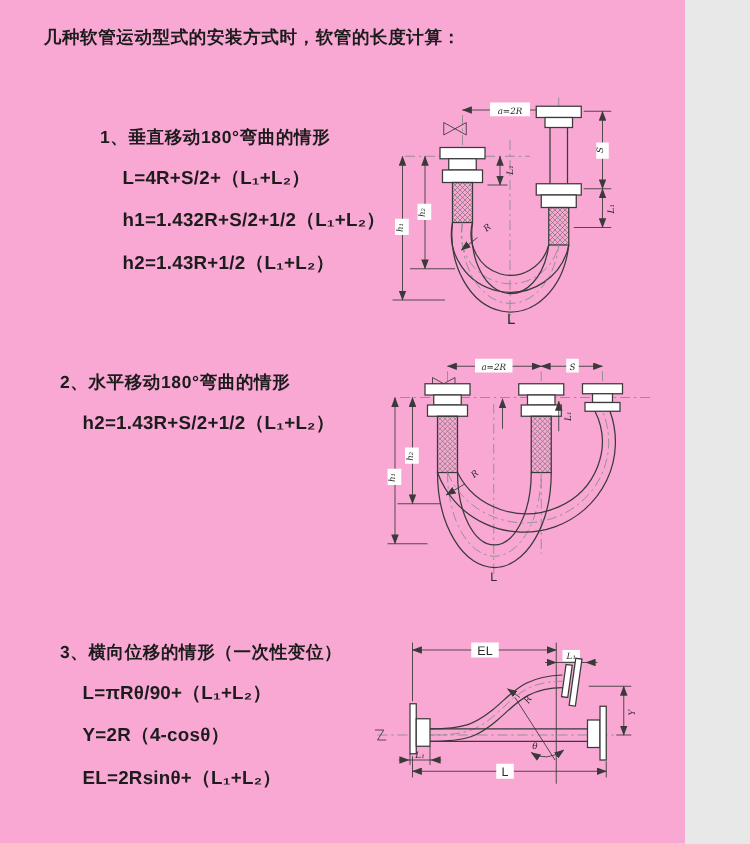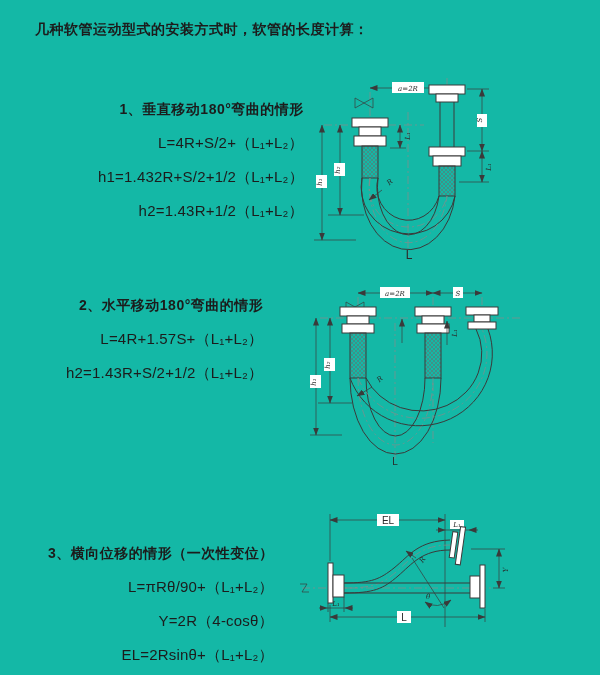--- a/index.html
+++ b/index.html
@@ -1,22 +1,22 @@
 <!DOCTYPE html>
 <html><head>
 <meta charset="utf-8">
 <style>
   html,body{margin:0;padding:0;background:#e8e8e8;}
-  .page{position:relative;width:600px;height:675px;background:#14b8a6;overflow:hidden;
-        font-family:"Liberation Sans","DejaVu Sans",sans-serif;color:#1c1c1c;text-align:right;}
+  .page{position:relative;width:548px;height:675px;background:#f9a8d4;overflow:hidden;
+        font-family:"Liberation Sans","DejaVu Sans",sans-serif;color:#1c1c1c;}
   .title{position:absolute;left:35px;top:21px;font-size:14px;font-weight:700;letter-spacing:.5px;}
   .section{position:absolute;left:48px;}
-  .sec1{top:100px;margin-left:32px;} .sec2{top:296px;} .sec3{top:544px;}
+  .sec1{top:100px;margin-left:32px;} .sec2{top:296px;} .sec3{top:512px;}
   .sec-heading{font-size:14px;font-weight:700;letter-spacing:.5px;line-height:18px;}
-  .formula{font-size:15px;font-weight:400;margin:15px 0 0 18px;line-height:19px;letter-spacing:.2px;}
+  .formula{font-size:15px;font-weight:700;margin:15px 0 0 18px;line-height:19px;letter-spacing:.2px;}
   .formula:first-of-type{margin-top:16px;}
   svg{position:absolute;overflow:visible;}
   .d1{left:312px;top:72px;} .d2{left:308px;top:283px;} .d3{left:298px;top:505px;}
   svg .obj{stroke:#3a3a3a;stroke-width:1;fill:none;}
   svg .thin{stroke:#3a3a3a;stroke-width:.7;fill:none;}
   svg .cl{stroke:#8a8a8a;stroke-width:.7;fill:none;stroke-dasharray:8 3 2 3;}
   svg .fit{stroke:#3a3a3a;stroke-width:1;fill:#ffffff;}
   svg text{fill:#2a2a2a;font-family:"DejaVu Serif","Liberation Serif",serif;font-style:italic;}
   svg .dimtxt{font-size:7px;}
   svg .bigtxt{font-size:12px;font-style:normal;font-family:"Liberation Sans","DejaVu Sans",sans-serif;}
@@ -32,21 +32,20 @@
 
   <div class="section sec1">
     <div class="sec-heading">1、垂直移动180°弯曲的情形</div>
     <div class="formula">L=4R+S/2+（L₁+L₂）</div>
     <div class="formula">h1=1.432R+S/2+1/2（L₁+L₂）</div>
     <div class="formula">h2=1.43R+1/2（L₁+L₂）</div>
   </div>
 
   <div class="section sec2">
     <div class="sec-heading">2、水平移动180°弯曲的情形</div>
-    <div class="formula">L=4R+1.57S+（L₁+L₂）</div>
     <div class="formula">h2=1.43R+S/2+1/2（L₁+L₂）</div>
   </div>
 
   <div class="section sec3">
     <div class="sec-heading">3、横向位移的情形（一次性变位）</div>
     <div class="formula">L=πRθ/90+（L₁+L₂）</div>
     <div class="formula">Y=2R（4-cosθ）</div>
     <div class="formula">EL=2Rsinθ+（L₁+L₂）</div>
   </div>
 

